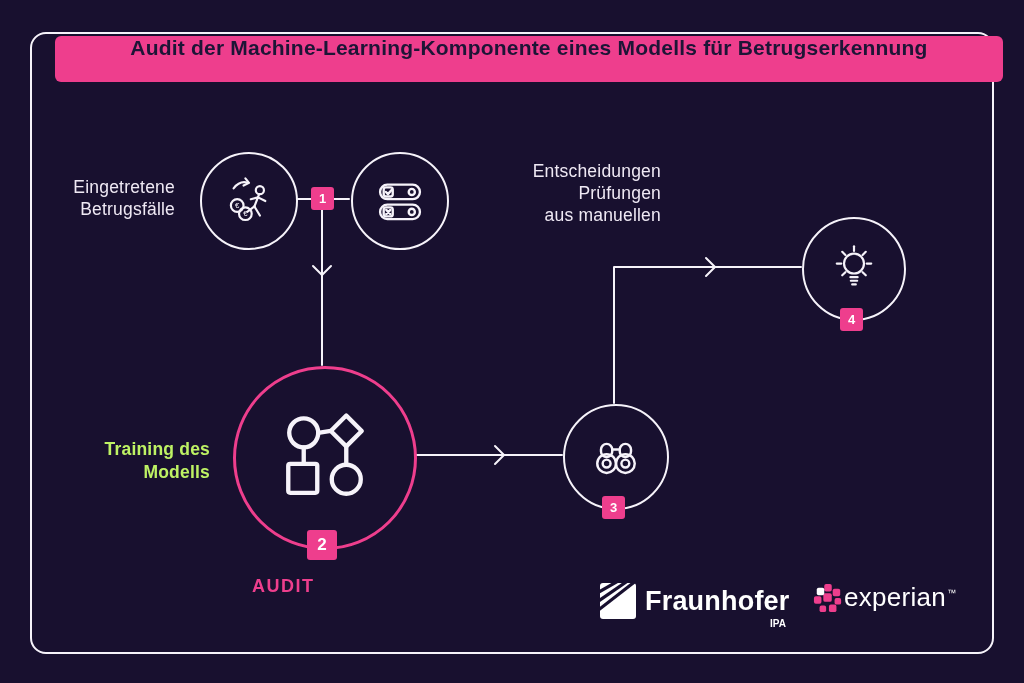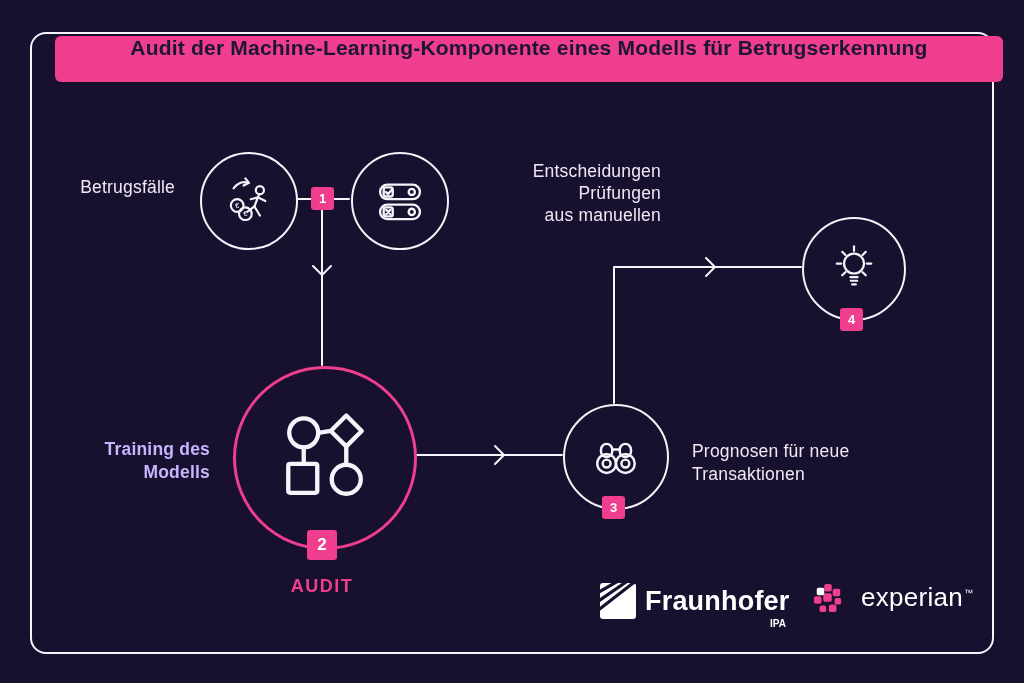--- a/index.html
+++ b/index.html
@@ -36,30 +36,30 @@
     display:flex;align-items:center;justify-content:center;font-weight:bold;
   }
   .step-1{left:311px;top:187px;width:23px;height:23px;font-size:13px;}
   .step-2{left:307px;top:530px;width:30px;height:30px;font-size:17px;}
   .step-3{left:602px;top:496px;width:23px;height:23px;font-size:13px;}
   .step-4{left:840px;top:308px;width:23px;height:23px;font-size:13px;}
   .lbl{position:absolute;font-size:17.5px;line-height:22px;letter-spacing:.2px;z-index:2;}
   .lbl-fraud{left:35px;top:176px;width:140px;text-align:right;}
   .lbl-manual{left:471px;top:160px;width:190px;text-align:right;}
   .lbl-decision{left:718px;top:160px;width:252px;text-align:center;}
-  .lbl-training{left:55px;top:438px;width:155px;text-align:right;color:#c4b5fd;font-weight:bold;line-height:23px;}
+  .lbl-training{left:55px;top:438px;width:155px;text-align:right;color:#bef264;font-weight:bold;line-height:23px;}
   .lbl-predict{left:692px;top:440px;width:210px;text-align:left;line-height:23px;}
   .lbl-audit{
-    position:absolute;left:252px;top:576px;width:140px;text-align:center;z-index:2;
+    position:absolute;left:252px;top:576px;width:140px;z-index:2;
     color:#ee3e8d;font-weight:bold;font-size:18px;letter-spacing:1.5px;
   }
   .logo-fraunhofer{position:absolute;left:600px;top:583px;display:flex;gap:9px;align-items:center;z-index:2;}
   .fraunhofer-text{color:#fff;font-size:27px;font-weight:bold;letter-spacing:.2px;line-height:36px;}
   .fraunhofer-sub{position:absolute;left:740px;top:618px;width:46px;text-align:right;color:#fff;font-size:10px;font-weight:bold;z-index:2;}
-  .logo-experian{position:absolute;left:813px;top:582px;display:flex;gap:18px;align-items:center;z-index:2;}
+  .logo-experian{position:absolute;left:813px;top:582px;display:flex;gap:1px;align-items:center;z-index:2;}
   .experian-text{color:#fff;font-size:26px;font-weight:500;letter-spacing:.3px;}
   .experian-tm{color:#fff;font-size:9px;vertical-align:super;margin-left:1px;}
 </style>
 </head>
 <body>
 
 <div class="canvas">
 
   <div class="frame"></div>
 
@@ -146,41 +146,38 @@
       <path d="M19 39 L22.5 35.5"></path>
     </svg>
   </div>
 
   <div class="step step-1">1</div>
   <div class="step step-2">2</div>
   <div class="step step-3">3</div>
   <div class="step step-4">4</div>
 
   <div class="lbl lbl-fraud">
+    <div>Eingetretene</div>
     <div>Betrugsfälle</div>
   </div>
 
   <div class="lbl lbl-manual">
     <div>Entscheidungen</div>
     <div>Prüfungen</div>
     <div>aus  manuellen</div>
   </div>
 
   <div class="lbl lbl-decision">
   </div>
 
   <div class="lbl lbl-training">
     <div>Training des</div>
     <div>Modells</div>
   </div>
 
-  <div class="lbl lbl-predict">
-    <div>Prognosen für neue</div>
-    <div>Transaktionen</div>
-  </div>
 
   <div class="lbl-audit">AUDIT</div>
 
   <div class="logo-fraunhofer">
     <svg width="36" height="36" viewBox="0 0 36 36">
       <rect width="36" height="36" rx="3" fill="#ffffff"></rect>
       <g stroke="#18102f" stroke-width="3.2">
         <line x1="-3" y1="10" x2="20" y2="-3"></line>
         <line x1="-3" y1="19" x2="29" y2="-3"></line>
         <line x1="-3" y1="28" x2="37" y2="-3"></line>

